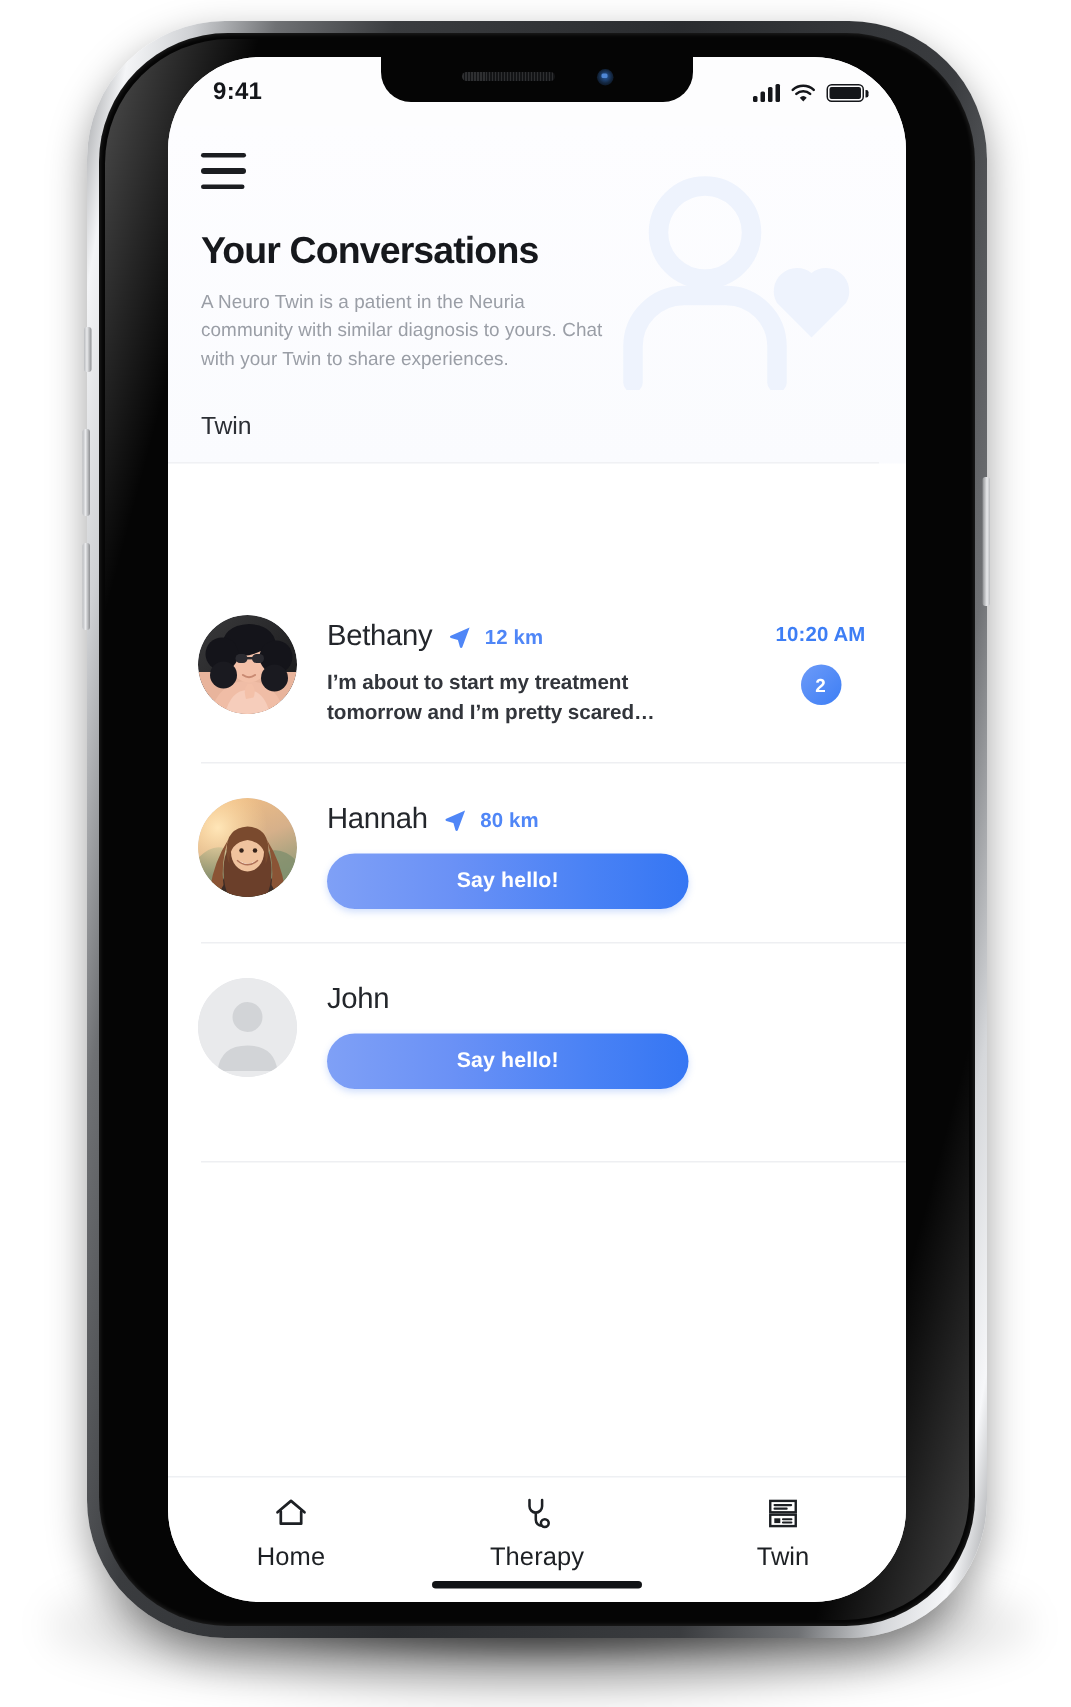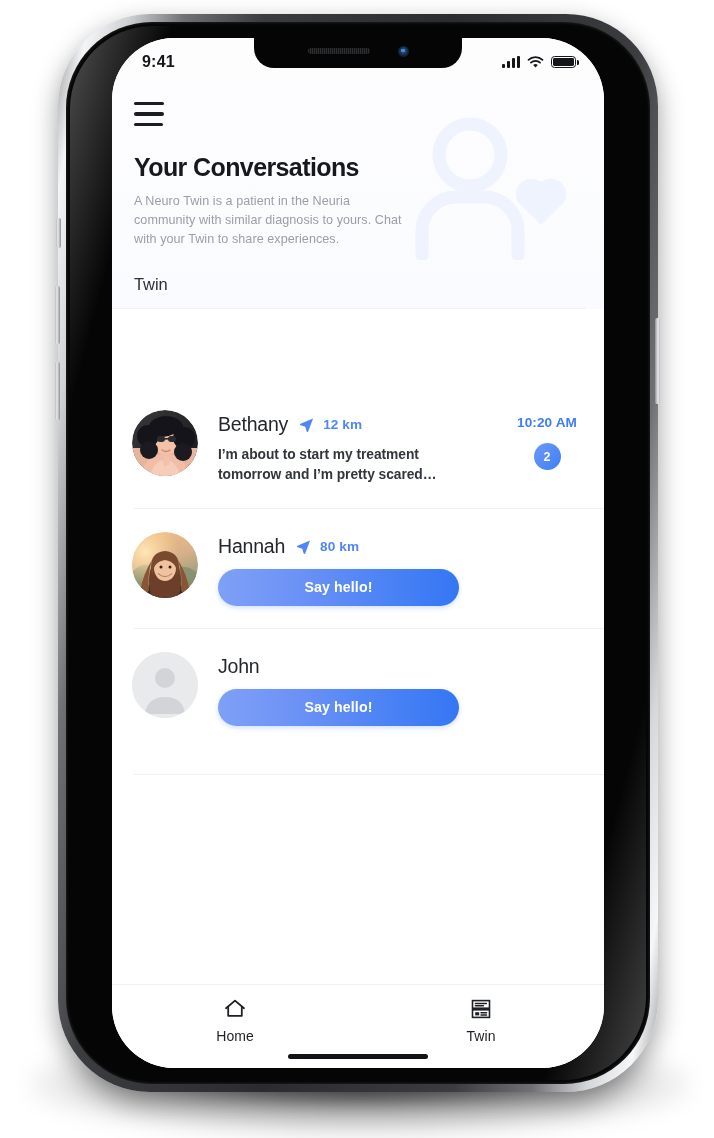--- a/index.html
+++ b/index.html
@@ -421,21 +421,21 @@
   .tab {
     flex: 1;
     display: flex;
     flex-direction: column;
     align-items: center;
     gap: 6px;
     cursor: pointer;
   }
   .tab-icon { width: 26px; height: 26px; display: block; }
   .tab-label {
-    font-size: 14px;
+    font-size: 17px;
     color: #1d2024;
     letter-spacing: .05px;
   }
   .tab.active .tab-label { color: #4f86f7; }
 
   .home-indicator {
     position: absolute;
     left: 50%;
     transform: translateX(-50%);
     bottom: 9px;
@@ -628,20 +628,28 @@
     <div class="tabbar">
 
       <div class="tab">
         <svg class="tab-icon" viewBox="0 0 26 26">
           <path d="M4 12.2 13 4.6l9 7.6" fill="none" stroke="#1d2024" stroke-width="1.8" stroke-linecap="round" stroke-linejoin="round"></path>
           <path d="M6.2 11.6v8.2h13.6v-8.2" fill="none" stroke="#1d2024" stroke-width="1.8" stroke-linecap="round" stroke-linejoin="round"></path>
         </svg>
         <span class="tab-label">Home</span>
       </div>
 
+      <div class="tab">
+        <svg class="tab-icon" viewBox="0 0 26 26">
+          <path d="M8 4v4.2a4.2 4.2 0 0 0 8.4 0V4" fill="none" stroke="#1d2024" stroke-width="1.7" stroke-linecap="round"></path>
+          <path d="M12.2 12.6v4.6a4 4 0 0 0 4 4" fill="none" stroke="#1d2024" stroke-width="1.7" stroke-linecap="round"></path>
+          <circle cx="18.2" cy="19.4" r="2.6" fill="none" stroke="#1d2024" stroke-width="1.7"></circle>
+        </svg>
+        <span class="tab-label">Therapy</span>
+      </div>
 
       <div class="tab">
         <svg class="tab-icon" viewBox="0 0 26 26">
           <rect x="4.5" y="4.6" width="17" height="7.6" fill="none" stroke="#1d2024" stroke-width="1.6"></rect>
           <path d="M7.4 7.4h11M7.4 9.8h8" stroke="#1d2024" stroke-width="1.5" stroke-linecap="round"></path>
           <rect x="4.5" y="13.8" width="17" height="7.6" fill="none" stroke="#1d2024" stroke-width="1.6"></rect>
           <rect x="7.2" y="16.2" width="4" height="3.2" fill="#1d2024"></rect>
           <path d="M13 16.8h5.6M13 19h5.6" stroke="#1d2024" stroke-width="1.4" stroke-linecap="round"></path>
         </svg>
         <span class="tab-label">Twin</span>

